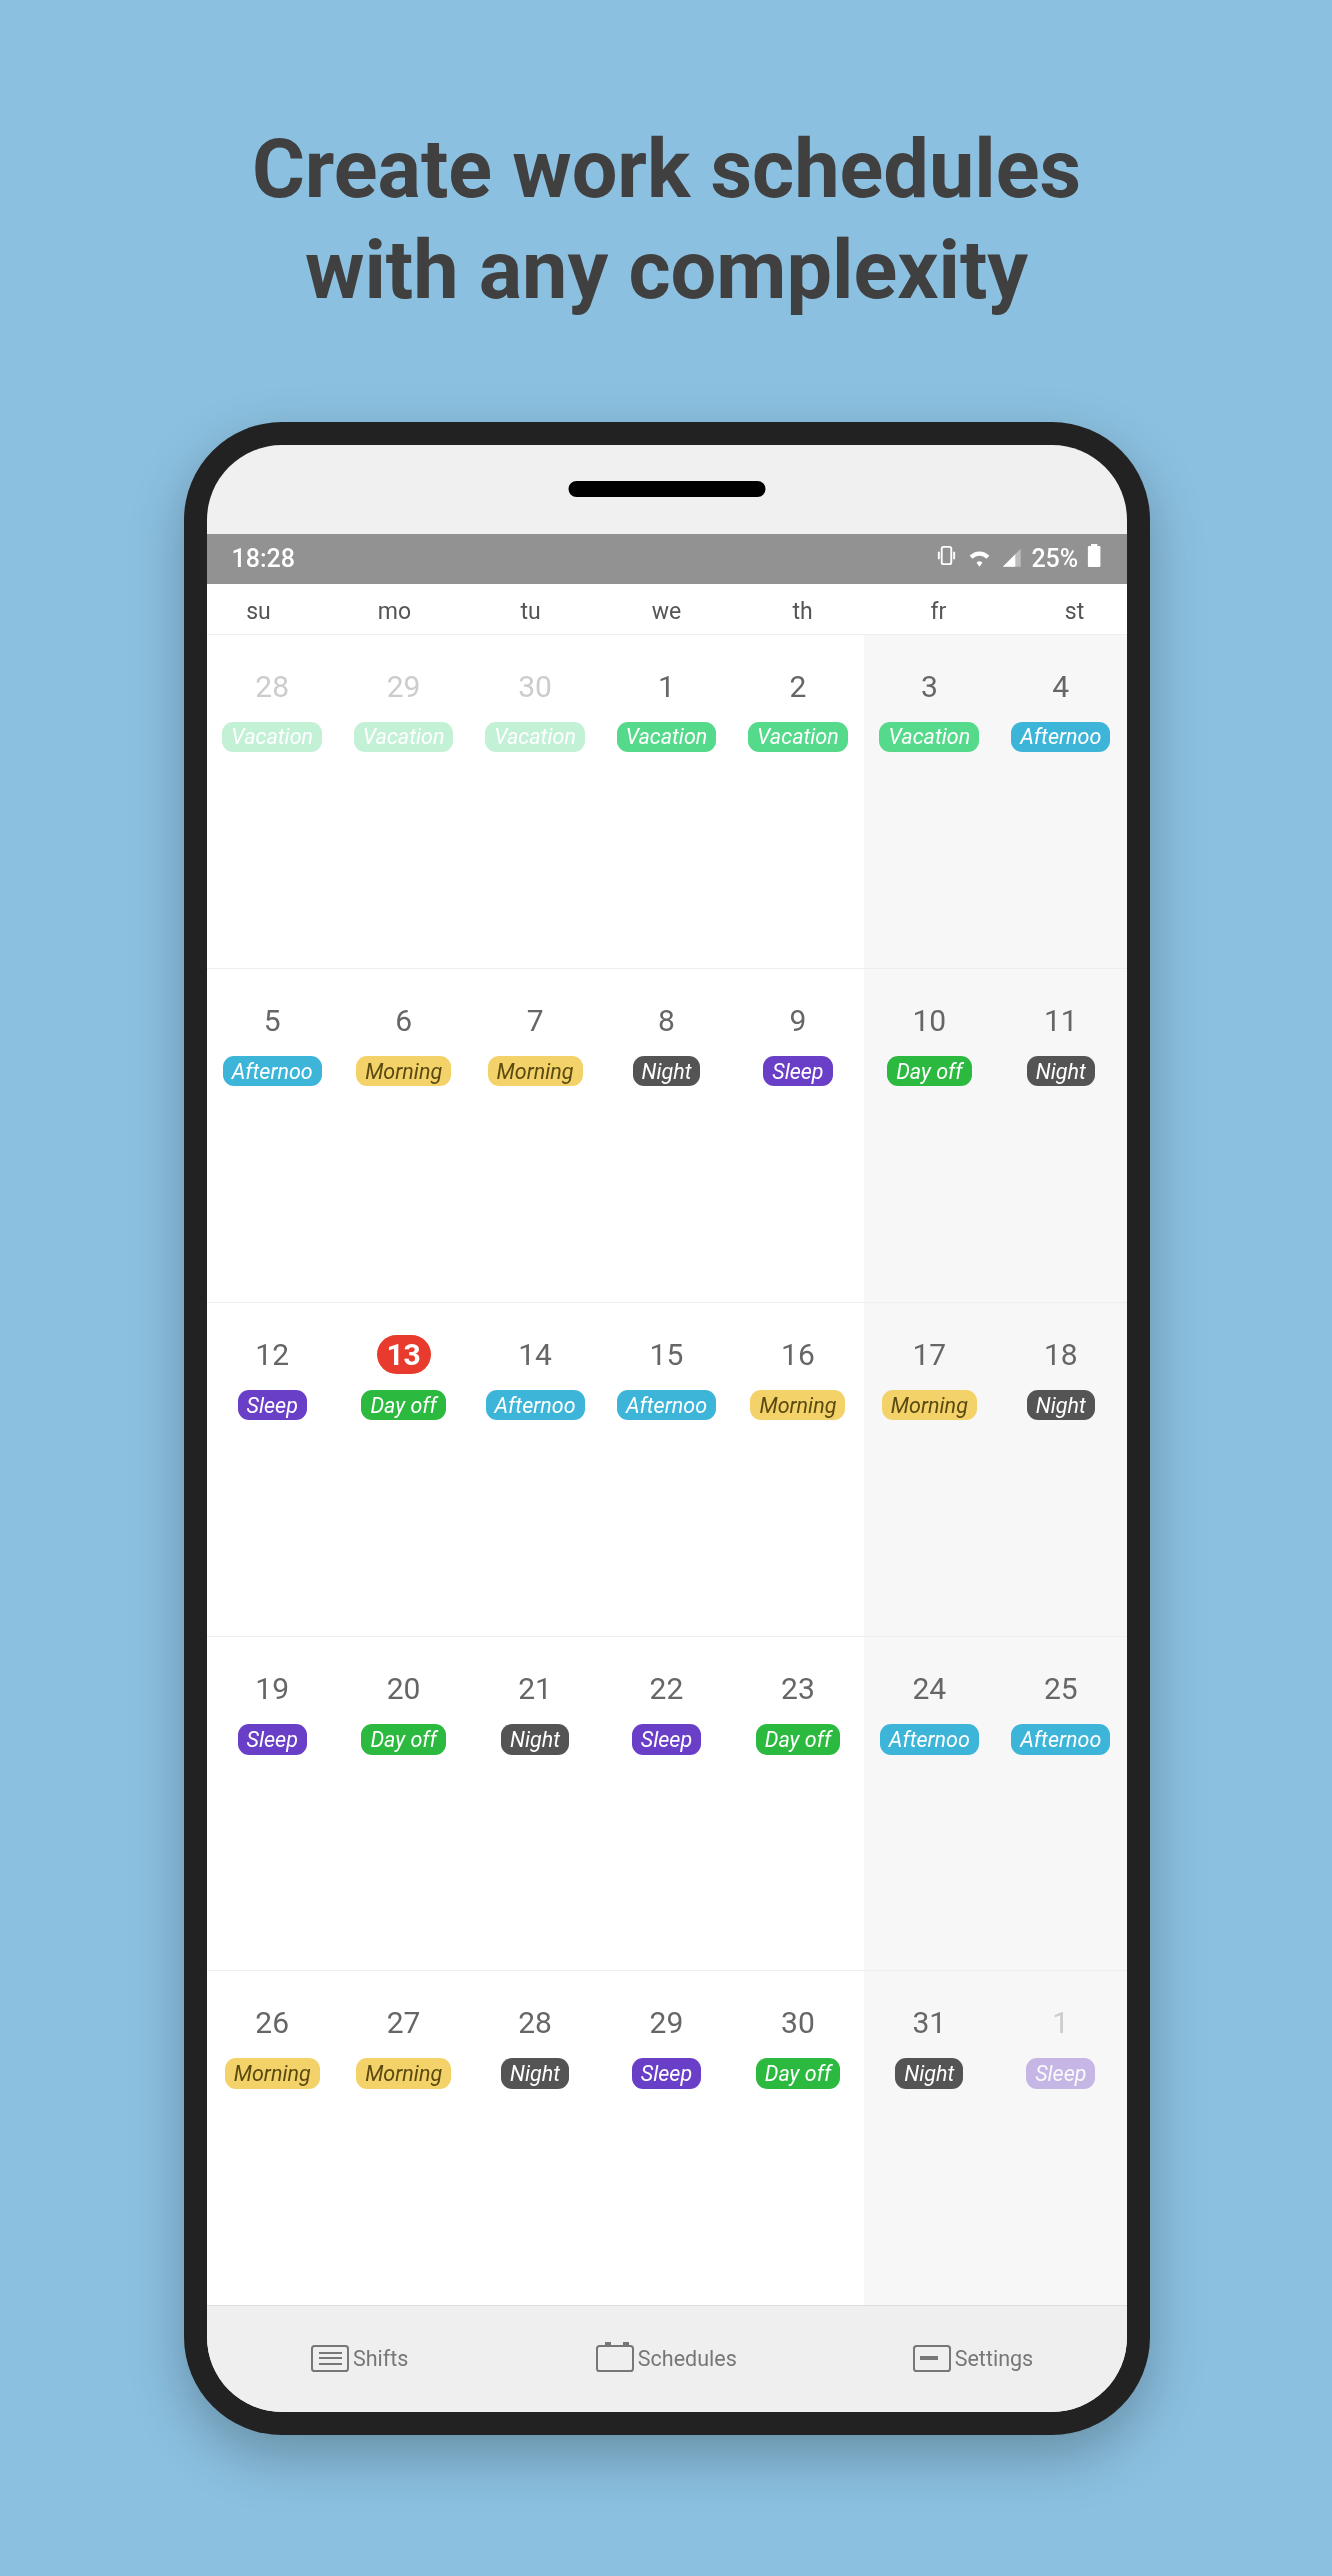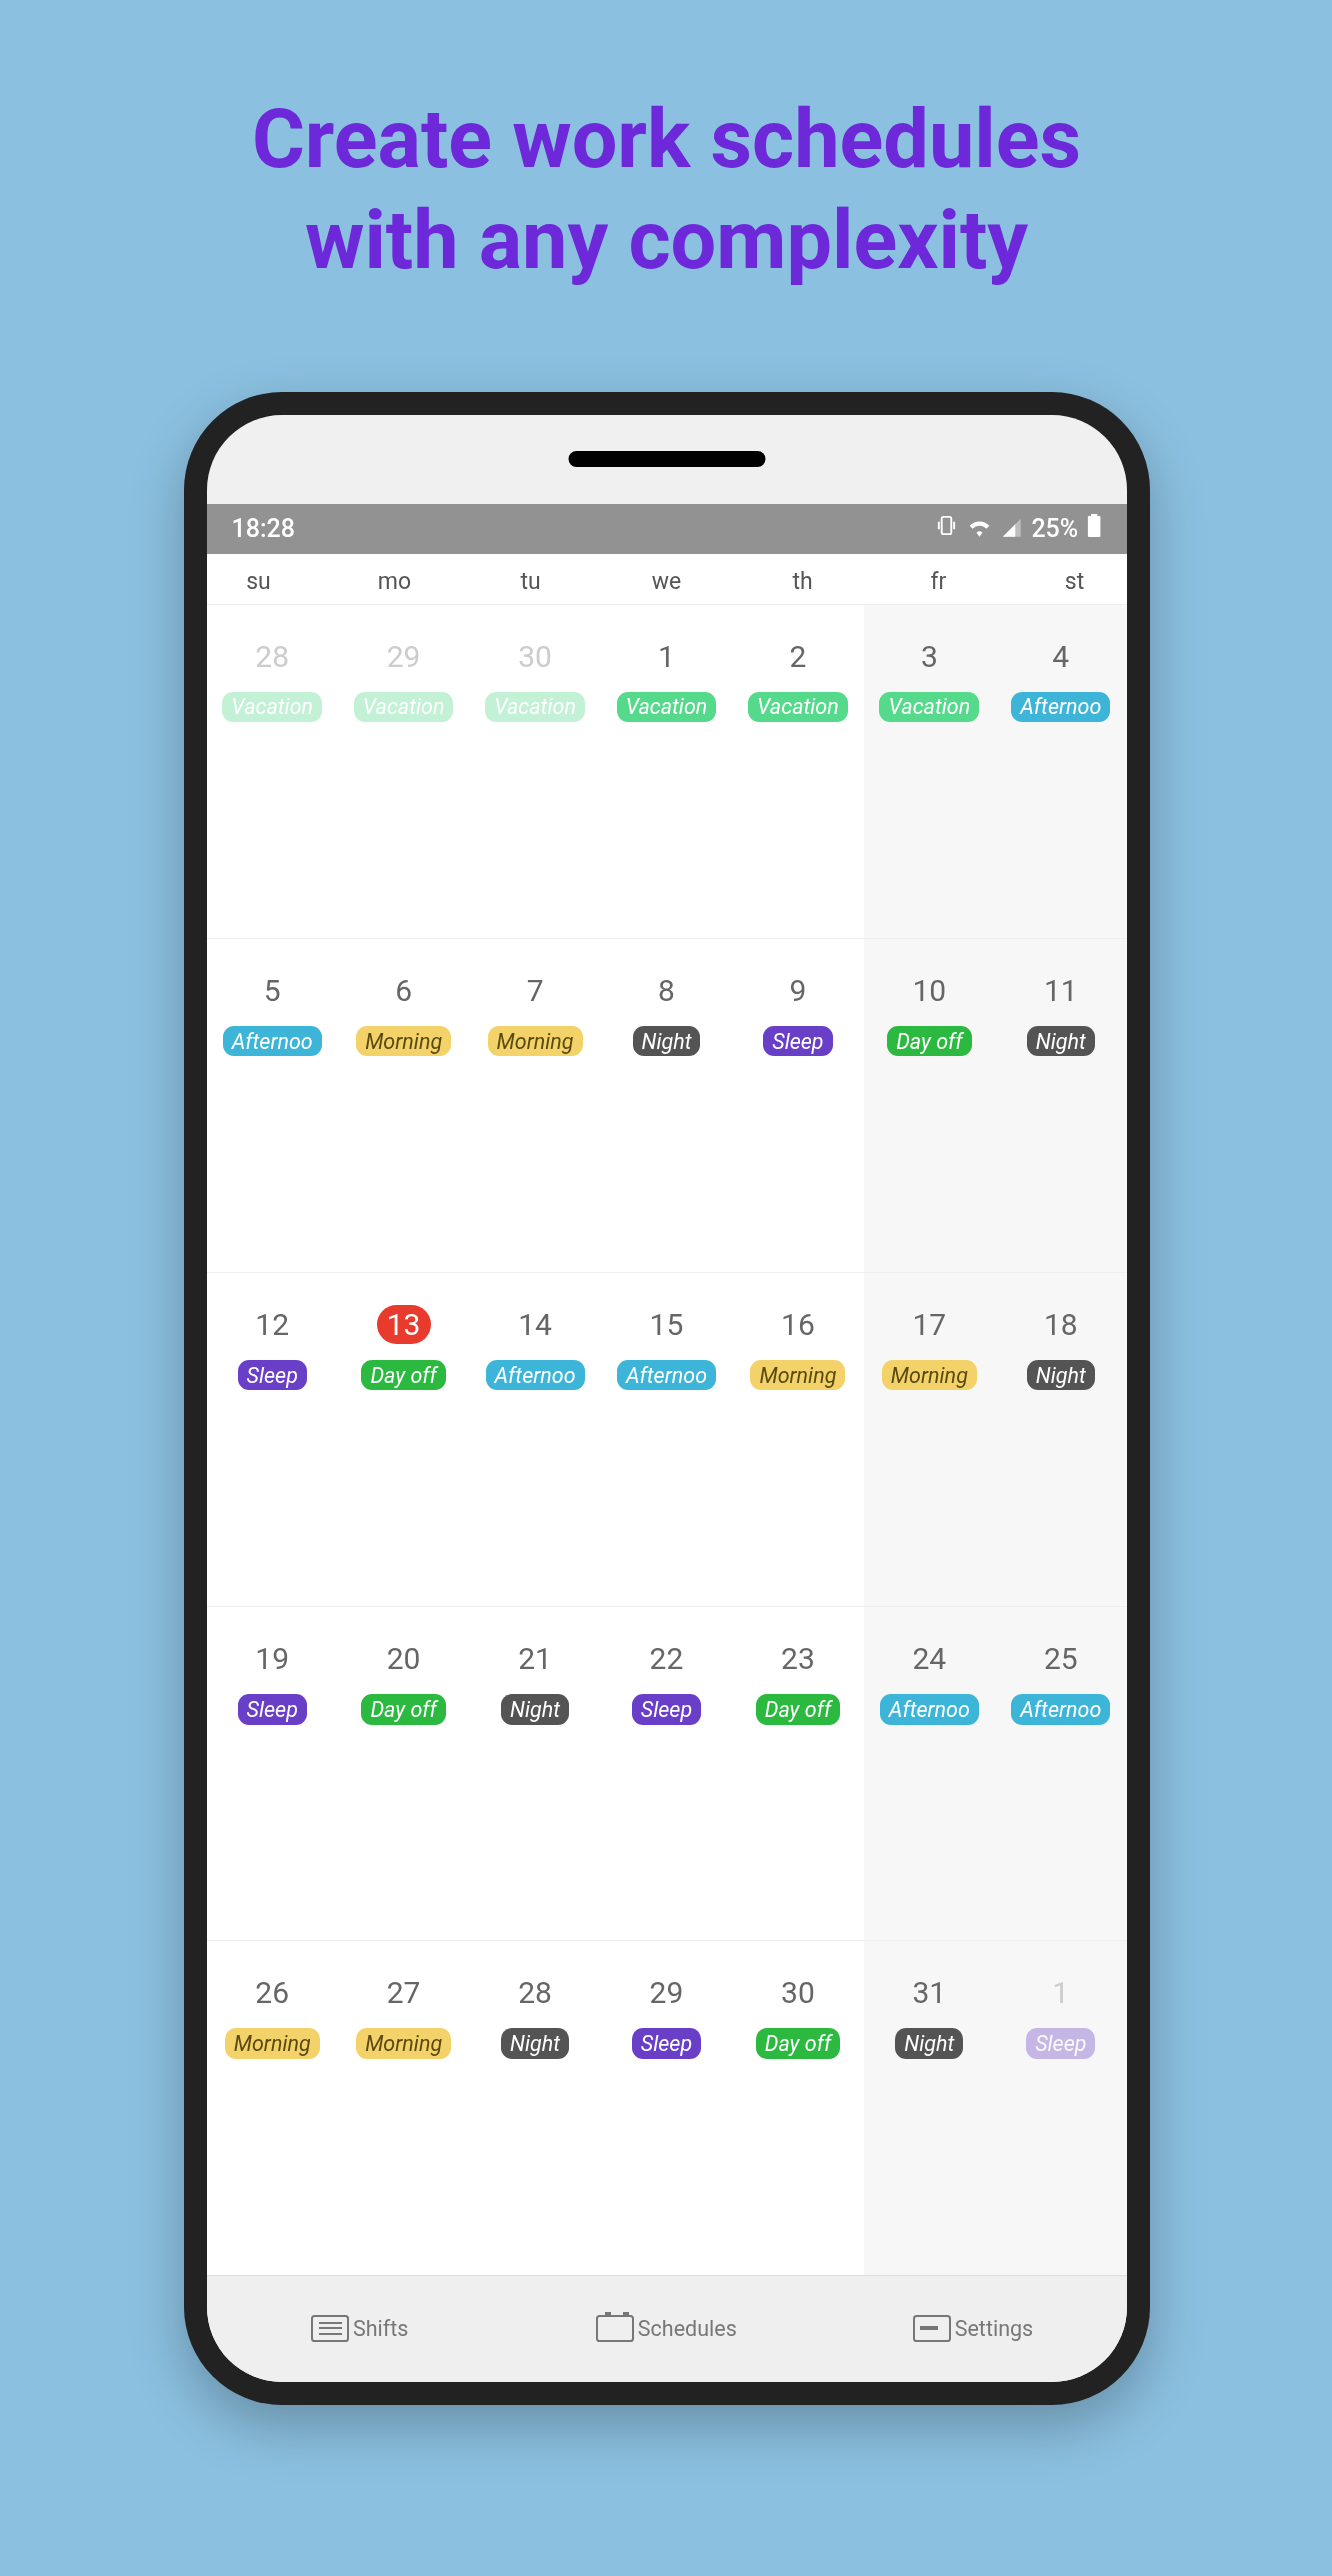--- a/index.html
+++ b/index.html
@@ -5,26 +5,26 @@
   * { box-sizing: border-box; margin: 0; padding: 0; }
   html, body { width: 1333px; height: 2576px; }
   body {
     background: #8bc0e0;
     font-family: -apple-system, "Segoe UI", Roboto, Arial, sans-serif;
     display: flex;
     flex-direction: column;
     align-items: center;
   }
   .headline {
-    color: #6d28d9;
+    color: #404040;
     font-size: 81px;
     font-weight: 700;
     text-align: center;
     line-height: 1.25;
-    margin-top: 89px;
+    margin-top: 119px;
     max-width: 984px;
   }
   .phone {
     margin-top: 100px;
     width: 966px;
     height: 2013px;
     background: #222;
     border-radius: 98px;
     padding: 23px;
     position: relative;
@@ -73,21 +73,21 @@
     display: flex; flex-direction: column; align-items: center;
     padding-top: 32px; position: relative;
   }
   .day.weekend { background: #f7f7f7; }
   .daynum {
     font-size: 30px; color: #666; font-weight: 400;
     width: 54px; height: 39px; line-height: 39px; text-align: center;
     border-radius: 19.7px;
   }
   .day.outside .daynum { color: #ccc; }
-  .day.today .daynum { background: #e83a2d; color: #fff; font-weight: 400; }
+  .day.today .daynum { background: #e83a2d; color: #fff; font-weight: 700; }
   .shift {
     margin-top: 16px;
     font-size: 21.5px; color: #fff; padding: 2.7px 9px;
     border-radius: 11px; max-width: 116px; overflow: hidden;
     white-space: nowrap;
     font-style: italic;
   }
   .day.outside .shift { opacity: .35; }
 
   .bottombar {

